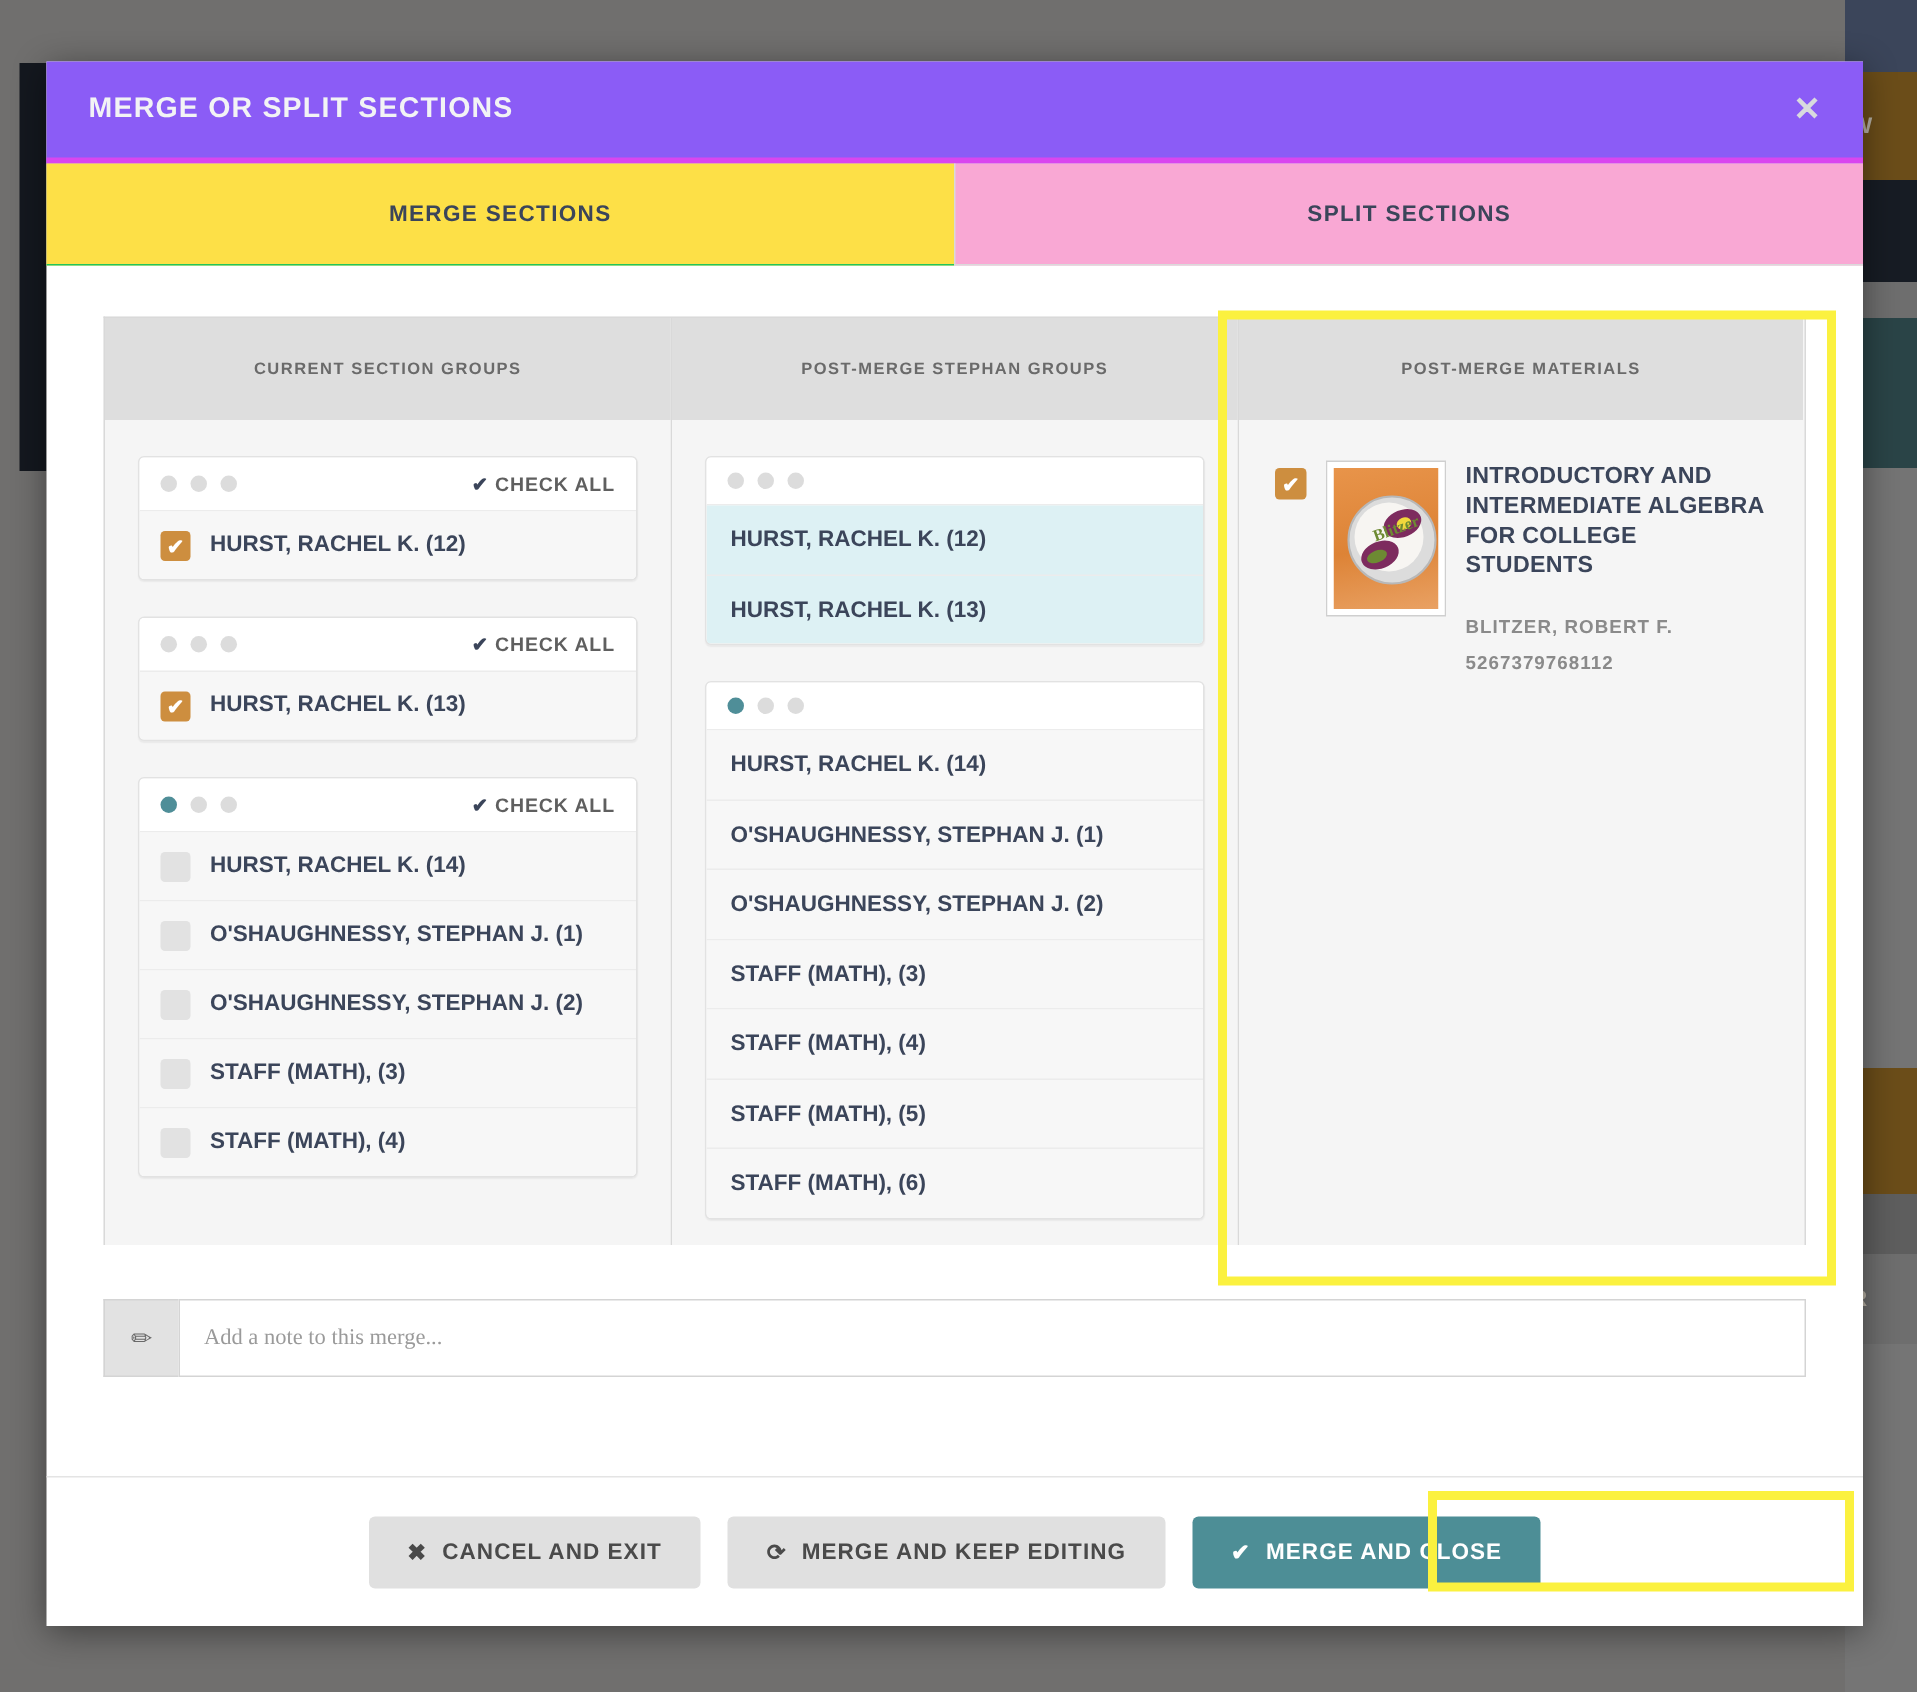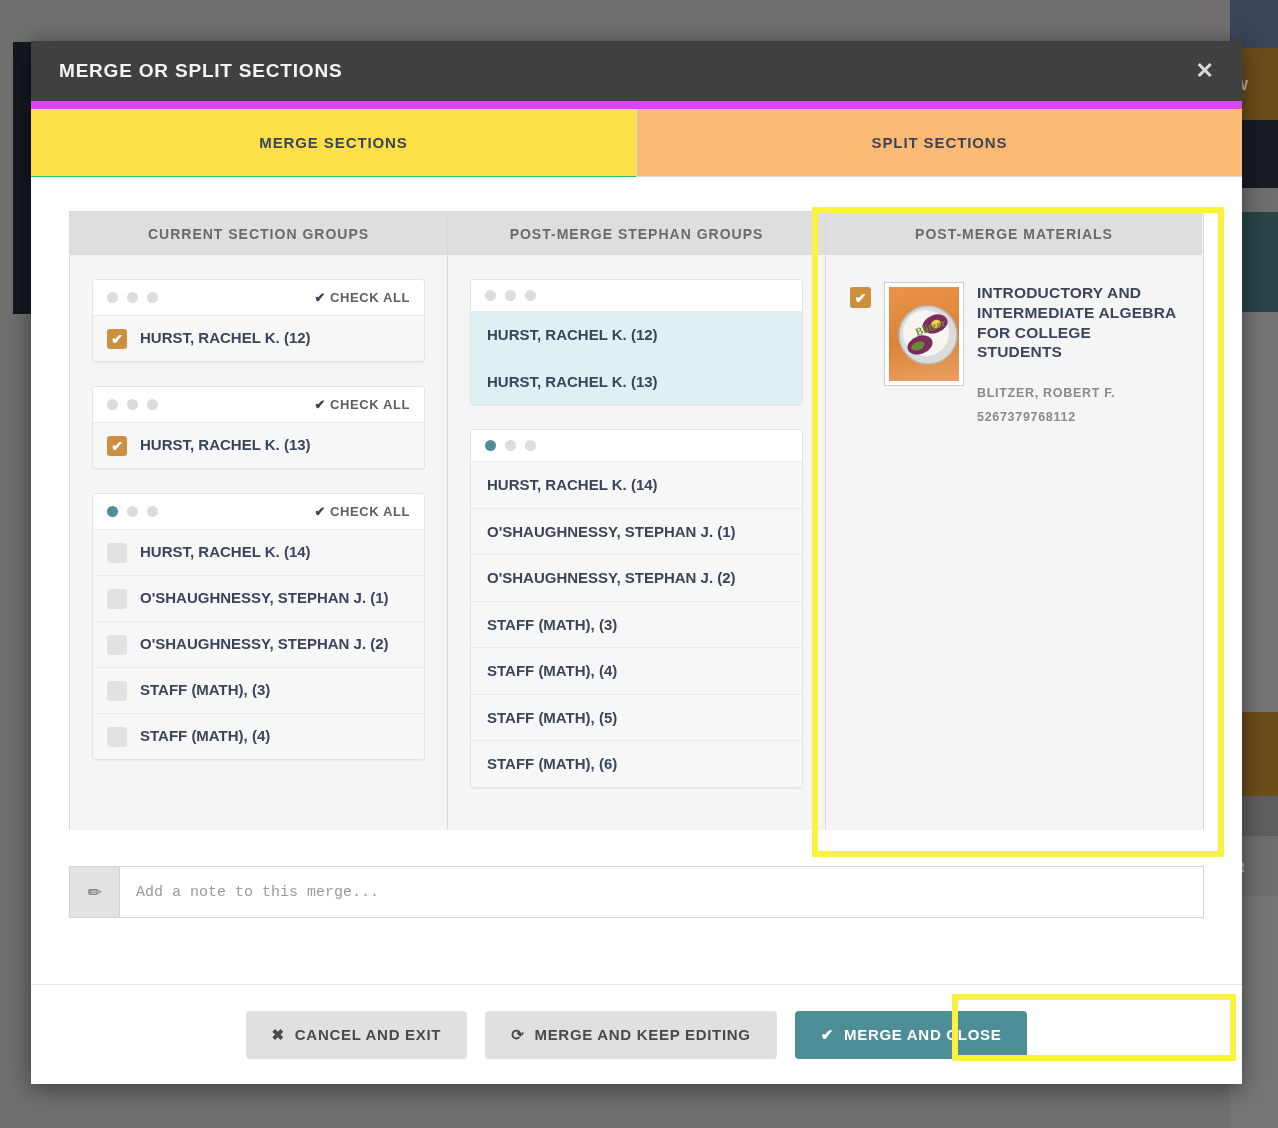--- a/index.html
+++ b/index.html
@@ -23,62 +23,62 @@
     font-size: 15px; font-weight: bold; color: #b8b2a6; letter-spacing: .5px;
   }
 
   
   #modal {
     position: absolute; left: 31px; top: 41px; width: 1211px; height: 1043px;
     background: #ffffff;
     box-shadow: 0 4px 22px rgba(0,0,0,.45);
   }
   .modal-header {
-    height: 68px; background: #404040;
+    height: 68px; background: #8b5cf6;
     display: flex; align-items: center; justify-content: space-between;
     padding: 0 22px 0 28px;
-    border-bottom: 8px solid #d946ef;
+    border-bottom: 4px solid #d946ef;
   }
   .modal-title {
     color: #f2f3f5; font-size: 19px; font-weight: bold; letter-spacing: .8px;
   }
   .close-btn {
     color: #d8dade; font-size: 22px; font-weight: bold; line-height: 1;
     cursor: pointer; padding: 4px 6px;
   }
 
   
   .tabs { display: flex; height: 68px; }
   .tab {
     flex: 1; display: flex; align-items: center; justify-content: center;
     font-size: 15px; font-weight: bold; letter-spacing: .9px; color: #3b455a;
-    cursor: pointer; background: #fdba74;
+    cursor: pointer; background: #f9a8d4;
     border-bottom: 1px solid #dadada; border-left: 1px solid #dadada;
   }
   .tab:first-child { border-left: none; }
   .tab.active {
     background: #fde047; color: #3b455a;
     border-bottom: 1px solid #22c55e;
   }
 
   
   .cols {
     display: flex; margin: 34px 38px 0 38px;
     height: 619px; border: 1px solid #d9d9d9; border-bottom: none;
     background: #f5f5f5;
   }
   .col { display: flex; flex-direction: column; min-width: 0; position: relative; }
   .col-a { width: 378px; border-right: 1px solid #d9d9d9; }
   .col-b { width: 378px; border-right: 1px solid #d9d9d9; }
   .col-c { width: 376px; }
 
   .col-head {
-    height: 43px; background: #dedede; display: flex;
+    height: 68px; background: #dedede; display: flex;
     align-items: center; justify-content: center;
-    font-size: 14px; font-weight: bold; letter-spacing: 1px; color: #6a6a6a;
+    font-size: 11px; font-weight: bold; letter-spacing: 1px; color: #6a6a6a;
   }
   .col-body { flex: 1; overflow: hidden; padding: 24px 22px 0 22px; background: #f5f5f5; }
 
   
   .group {
     background: #ffffff; border: 1px solid #e2e2e2; border-radius: 4px;
     margin-bottom: 24px; box-shadow: 0 1px 1px rgba(0,0,0,.05);
     overflow: hidden;
   }
   .group-head {
@@ -158,21 +158,21 @@
 
   
   .note-wrap { margin: 36px 38px 0 38px; display: flex; height: 52px; }
   .note-icon {
     width: 50px; background: #e2e2e2; border: 1px solid #d4d4d4; border-right: none;
     display: flex; align-items: center; justify-content: center;
     color: #6a6a6a; font-size: 17px;
   }
   .note-input {
     flex: 1; border: 1px solid #d4d4d4; background: #fff;
-    font-family: Liberation Mono, monospace; font-size: 15px; color: #666;
+    font-family: Liberation Serif, serif; font-size: 15px; color: #666;
     padding: 0 16px; outline: none;
   }
   .note-input::placeholder { color: #9a9a9a; }
 
   
   .footer {
     position: absolute; left: 0; right: 0; bottom: 0; height: 100px;
     border-top: 1px solid #e4e4e4;
     display: flex; align-items: center; justify-content: center; gap: 18px;
   }

